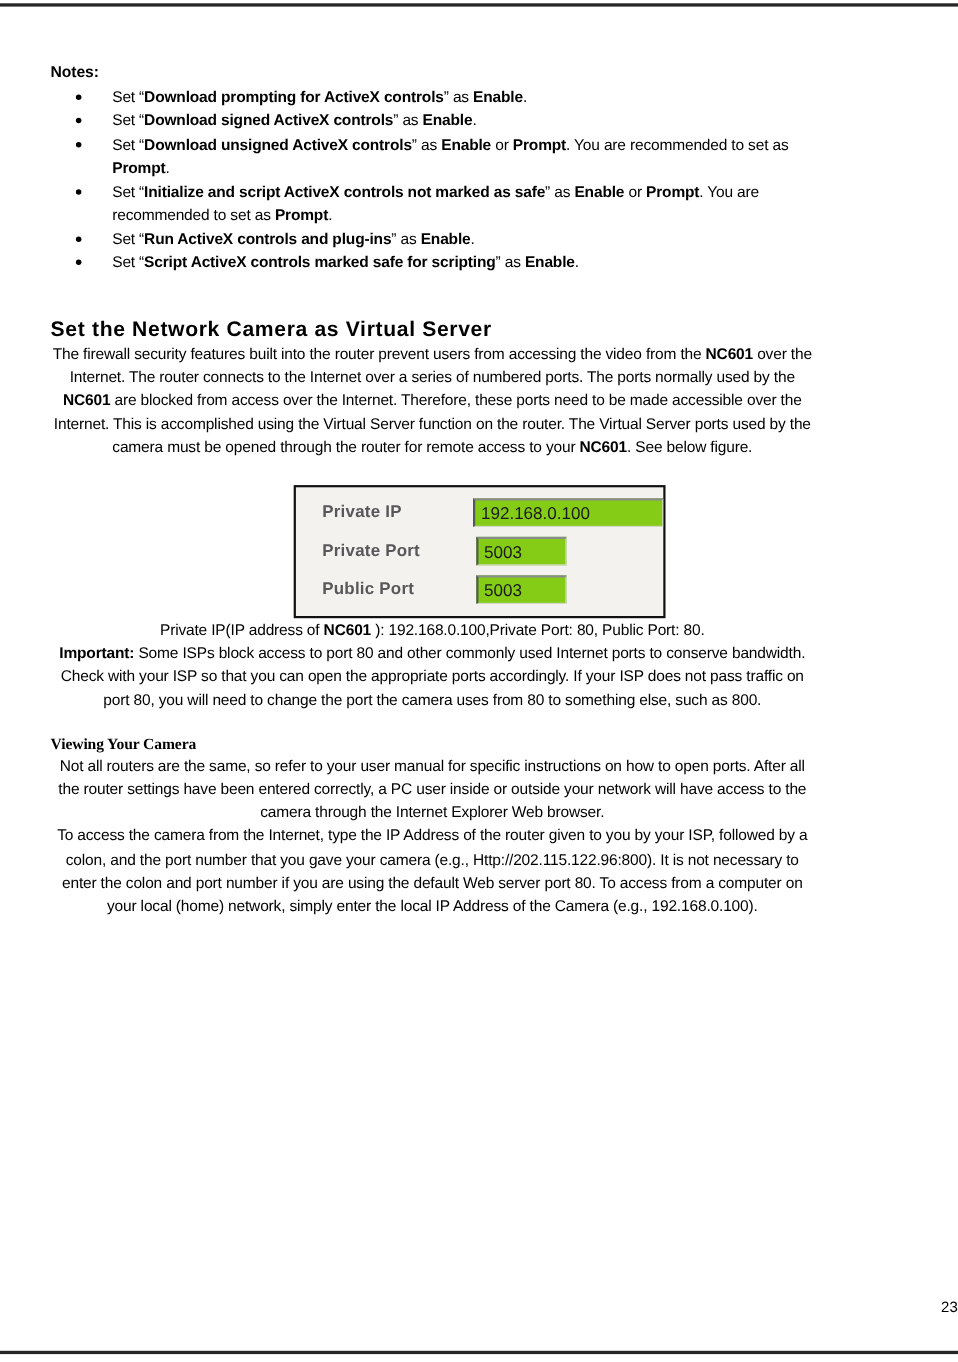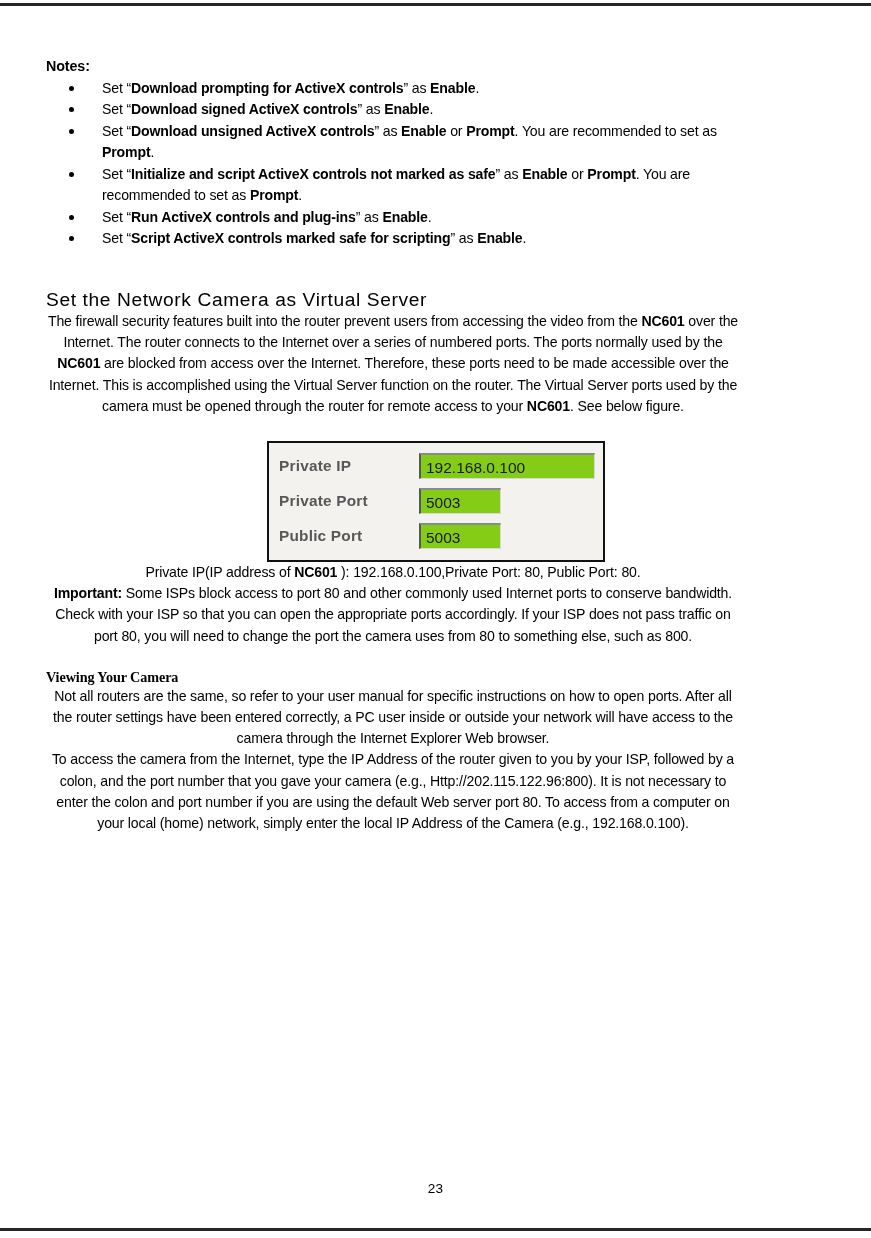--- a/index.html
+++ b/index.html
@@ -76,21 +76,21 @@
     width: 5px;
     height: 5px;
     background: #000;
     border-radius: 50%;
   }
   b, strong { font-weight: bold; }
 
   
   h2.section-heading {
     font-size: 19.2px;
-    font-weight: normal;
+    font-weight: bold;
     letter-spacing: 0.6px;
     margin: 38px 0 0 0;
     line-height: 1.2;
   }
 
   
   p.body-para {
     font-size: 14.1px;
     line-height: 21.2px;
     letter-spacing: -0.15px;
@@ -124,21 +124,21 @@
     background: #f3f2ee;
     box-sizing: border-box;
     padding: 6px 0 0 0;
     position: relative;
     overflow: hidden;
   }
   .fig-row {
     display: flex;
     align-items: center;
     height: 35px;
-    padding-left: 10px;
+    padding-left: 24px;
   }
   .fig-label {
     width: 140px;
     font-size: 15.4px;
     font-weight: bold;
     color: #58585a;
     letter-spacing: 0.2px;
     font-family: "Liberation Sans", sans-serif;
     filter: blur(0.35px);
   }
@@ -159,21 +159,21 @@
   }
   .fig-input.wide  { width: 176px; }
   .fig-input.short { width: 82px; }
 
   
   .page-number {
     position: absolute;
     top: 1181px;
     left: 0;
     width: 871px;
-    text-align: center;
+    text-align: right;
     font-size: 13.6px;
     letter-spacing: 0.2px;
   }
 </style>
 </head>
 <body>
 
 <div class="page">
 
   <div class="rule-top"></div>

